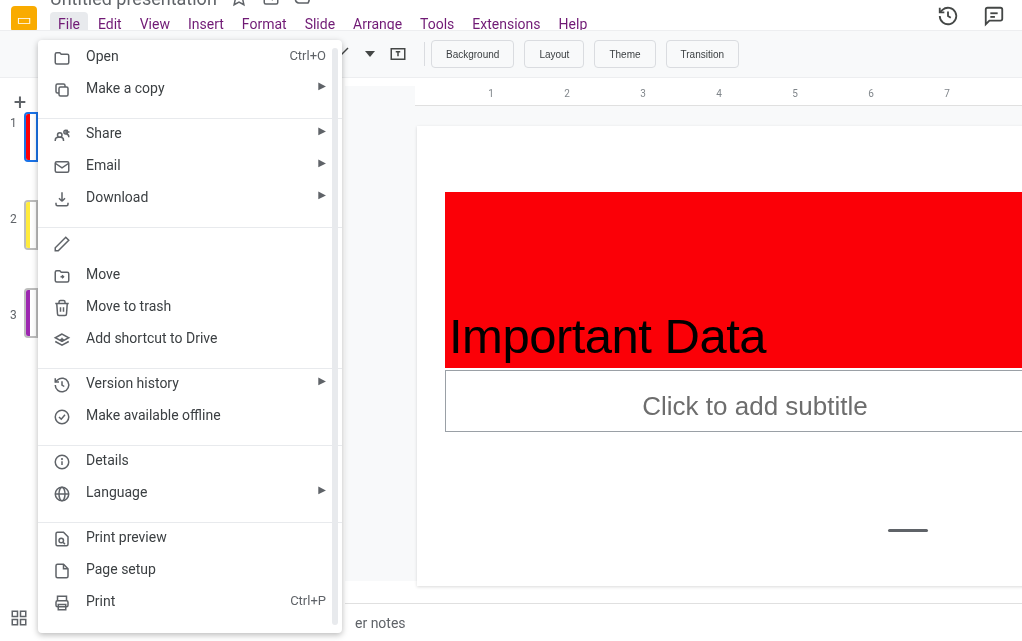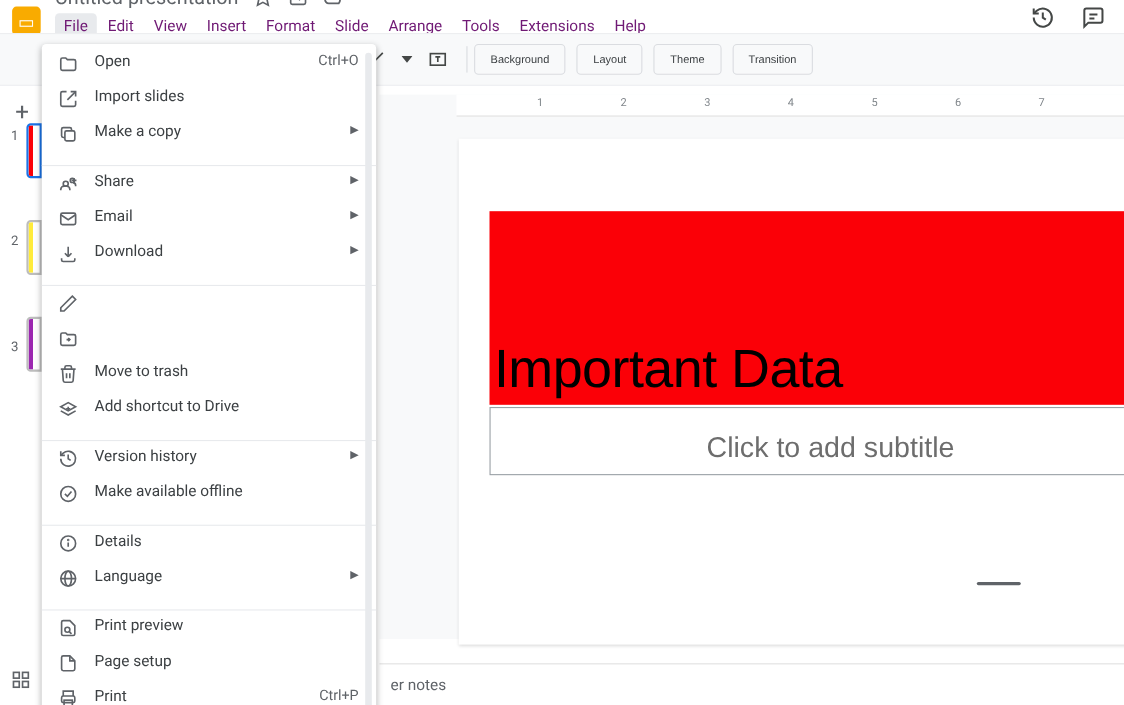--- a/index.html
+++ b/index.html
@@ -358,30 +358,20 @@
         <svg width="18" height="18" viewBox="0 0 24 24" fill="none" stroke="currentColor" stroke-width="2">
           <path d="M3 7v11a2 2 0 0 0 2 2h14a2 2 0 0 0 2-2V9a2 2 0 0 0-2-2h-8l-2-2H5a2 2 0 0 0-2 2z"></path>
         </svg>
       </div>
       <div class="dd-label">Open</div>
       <div class="dd-hint">Ctrl+O</div>
     </div>
     <div class="dd-item">
       <div class="dd-icon">
         <svg width="18" height="18" viewBox="0 0 24 24" fill="none" stroke="currentColor" stroke-width="2">
-          <path d="M15 3h6v6"></path>
-          <path d="M21 3 11 13"></path>
-          <path d="M21 14v5a2 2 0 0 1-2 2H5a2 2 0 0 1-2-2V5a2 2 0 0 1 2-2h5"></path>
-        </svg>
-      </div>
-      <div class="dd-label">Import slides</div>
-    </div>
-    <div class="dd-item">
-      <div class="dd-icon">
-        <svg width="18" height="18" viewBox="0 0 24 24" fill="none" stroke="currentColor" stroke-width="2">
           <rect x="8" y="8" width="12" height="12" rx="2"></rect>
           <path d="M16 8V6a2 2 0 0 0-2-2H6a2 2 0 0 0-2 2v8a2 2 0 0 0 2 2h2"></path>
         </svg>
       </div>
       <div class="dd-label">Make a copy</div>
       <div class="dd-caret">▶</div>
     </div>
     <div class="dd-sep"></div>
     <div class="dd-item">
       <div class="dd-icon">
@@ -427,20 +417,21 @@
       </div>
     </div>
     <div class="dd-item">
       <div class="dd-icon">
         <svg width="18" height="18" viewBox="0 0 24 24" fill="none" stroke="currentColor" stroke-width="2">
           <path d="M3 7v11a2 2 0 0 0 2 2h14a2 2 0 0 0 2-2V9a2 2 0 0 0-2-2h-8l-2-2H5a2 2 0 0 0-2 2z"></path>
           <polyline points="10 13 14 13"></polyline>
           <polyline points="12 11 14 13 12 15"></polyline>
         </svg>
       </div>
+      <div class="dd-label">Move</div>
     </div>
     <div class="dd-item">
       <div class="dd-icon">
         <svg width="18" height="18" viewBox="0 0 24 24" fill="none" stroke="currentColor" stroke-width="2">
           <polyline points="3 6 5 6 21 6"></polyline>
           <path d="M19 6l-1 14a2 2 0 0 1-2 2H8a2 2 0 0 1-2-2L5 6"></path>
           <path d="M10 11v6M14 11v6"></path>
           <path d="M8 6V4a2 2 0 0 1 2-2h4a2 2 0 0 1 2 2v2"></path>
         </svg>
       </div>

